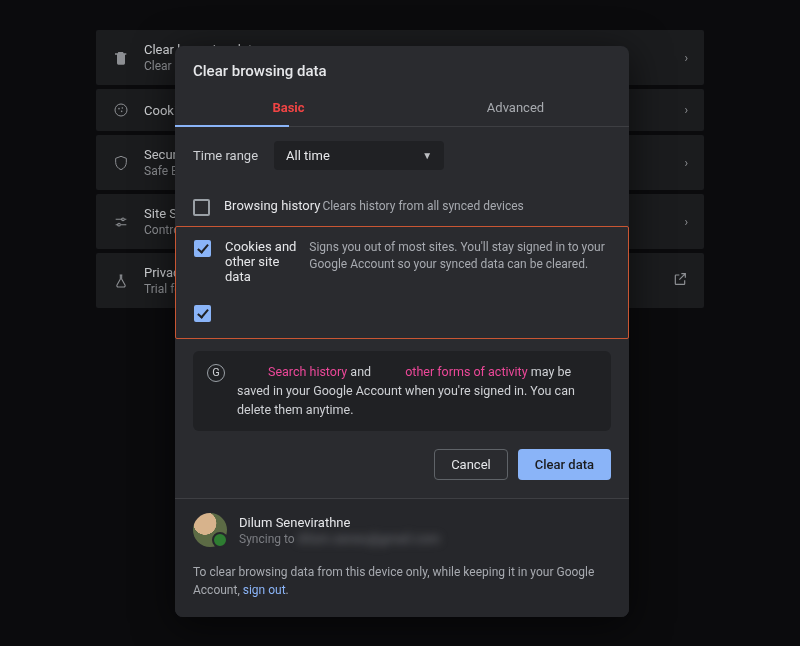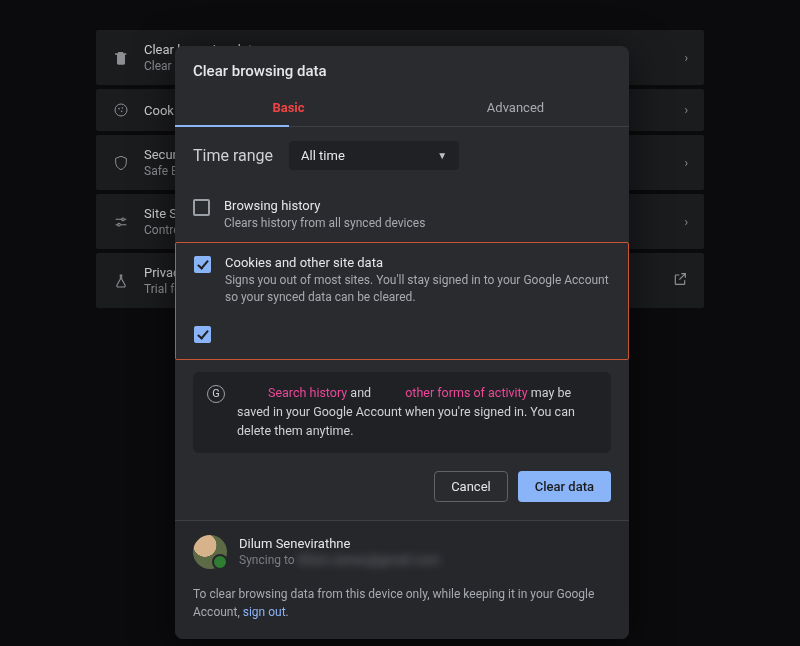--- a/index.html
+++ b/index.html
@@ -46,42 +46,42 @@
   }
   .dialog-title { padding:16px 18px 10px; font-size:15px; font-weight:500; }
   .tabs { display:flex; border-bottom:1px solid #3e3f43; }
   .tab { flex:1; text-align:center; padding:10px 0 11px; font-size:13px; color:#a8abb0; cursor:pointer; position:relative; }
   .tab.active { color:#ef4444; font-weight:700; }
   .tab.active::after { content:""; position:absolute; left:10%; right:10%; bottom:-1px; height:2px; background:#8ab4f8; }
   .tab:first-child.active::after { left:0; right:50%; }
 
   .body { padding: 14px 18px 0; }
   .time-row { display:flex; align-items:center; gap:16px; margin-bottom:18px; }
-  .time-label { font-size:16px; color:#cfd1d5; }
+  .time-label { font-size:13px; color:#cfd1d5; }
   .select {
     background:#202124; color:#e6e7ea; border:none; border-radius:4px;
     padding:7px 12px; display:flex; align-items:center; gap:40px;
     font-size:13px; min-width:170px; justify-content:space-between;
     cursor:pointer;
   }
   .select .caret { font-size:10px; color:#bdbfc3; }
 
   .opts { display:flex; flex-direction:column; gap:0; }
   .opt { display:flex; gap:14px; padding:10px 0; }
   .opt .ck {
     width:17px; height:17px; border:2px solid #9aa0a6; border-radius:2px;
     flex-shrink:0; margin-top:1px; cursor:pointer; position:relative;
     background:transparent;
   }
   .opt .ck.checked { background:#8ab4f8; border-color:#8ab4f8; }
   .opt .ck.checked::after {
     content:""; position:absolute; left:4px; top:0px; width:4px; height:9px;
     border:solid #202124; border-width:0 2px 2px 0; transform:rotate(40deg);
   }
-  .opt .txt { display:flex; flex-direction:column; gap:2px; }
+  .opt .txt { display:flex; flex-direction:row; gap:2px; }
   .opt .t { font-size:13px; color:#e6e7ea; }
   .opt .d { font-size:12px; color:#a7aab0; line-height:1.4; }
 
   .hl-box {
     border:1.5px solid #c95633; border-radius:2px;
     margin: 0 -18px; padding: 2px 18px 6px;
   }
 
   .info-panel {
     background:#202124; border-radius:6px; display:flex; gap:12px;

